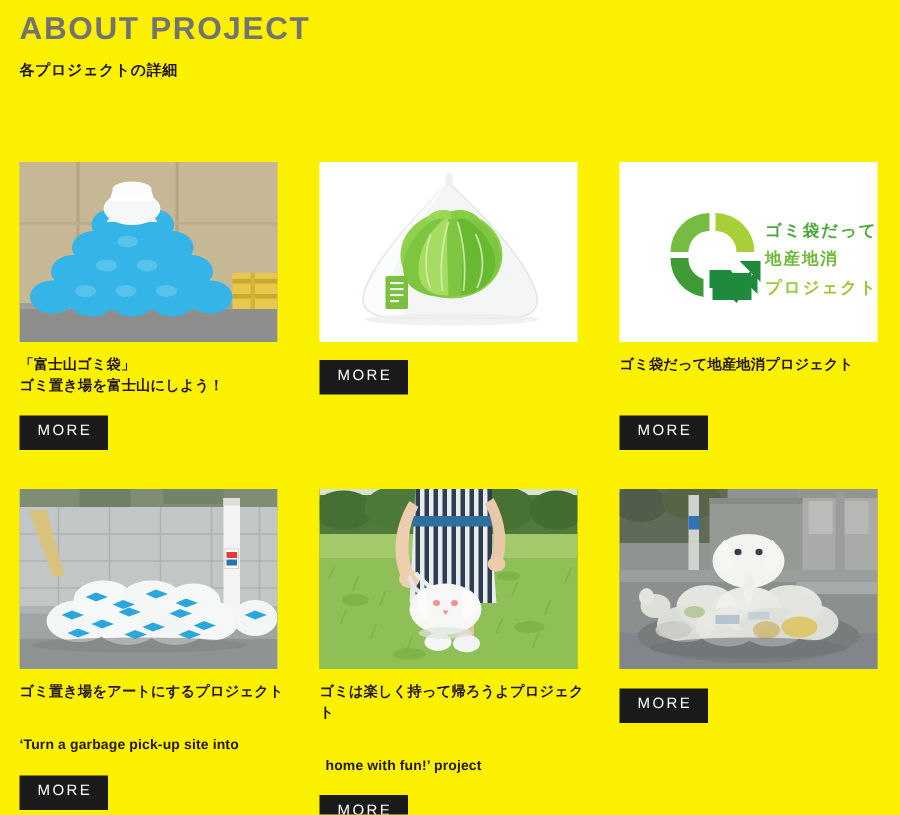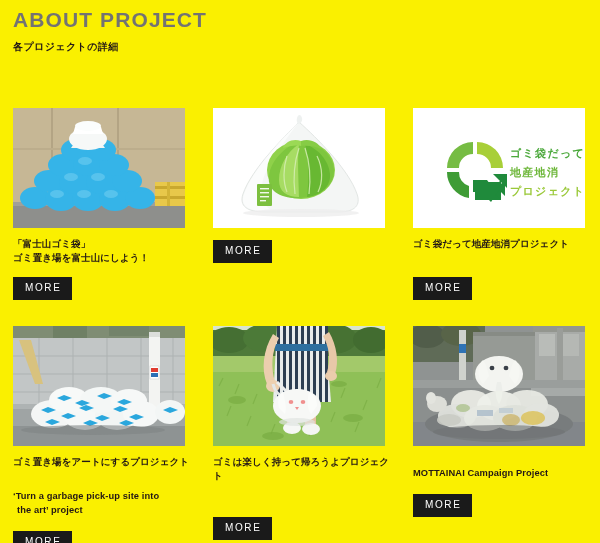--- a/index.html
+++ b/index.html
@@ -343,21 +343,20 @@
               <path d="M113 94 l8 3 l-8 3 z"></path>
           </g>
           <ellipse cx="80" cy="104" rx="72" ry="5" fill="#7e8383" opacity="0.6"></ellipse>
         </svg>
       </div>
       <div class="card-title-jp">
         <div>ゴミ置き場をアートにするプロジェクト</div>
       </div>
       <div class="card-title-en">
         <div>‘Turn a garbage pick-up site into</div>
-        <div class="line-2">the art’ project</div>
       </div>
       <button class="more-button">MORE</button>
     </div>
 
     <div class="project-card">
       <div class="card-thumb art-park">
         <svg class="thumb-svg" viewBox="0 0 172 120" preserveAspectRatio="none">
           <rect x="0" y="0" width="172" height="120" fill="#8cb957"></rect>
 
           <rect x="0" y="0" width="172" height="8" fill="#d8e4d0"></rect>
@@ -436,20 +435,21 @@
               <path d="M82 81 l4 0 l-2 3 z"></path>
             </g>
             <ellipse cx="84" cy="96" rx="18" ry="4" fill="#e0e4e1" opacity="0.7"></ellipse>
           </g>
         </svg>
       </div>
       <div class="card-title-jp">
         <div>ゴミは楽しく持って帰ろうよプロジェクト</div>
       </div>
       <div class="card-title-en">
+        <div class="line-2">home with fun!’ project</div>
       </div>
       <button class="more-button">MORE</button>
     </div>
 
     <div class="project-card">
       <div class="card-thumb art-mottainai">
         <svg class="thumb-svg" viewBox="0 0 172 120" preserveAspectRatio="none">
           <rect x="0" y="0" width="172" height="120" fill="#8f9392"></rect>
 
           <rect x="0" y="0" width="72" height="36" fill="#5f6b57"></rect>
@@ -499,19 +499,16 @@
             <rect x="86" y="82" width="14" height="5" fill="#b9c7d2" opacity="0.7"></rect>
             <ellipse cx="50" cy="82" rx="7" ry="4" fill="#8fb05f" opacity="0.5"></ellipse>
             <ellipse cx="36" cy="94" rx="12" ry="6" fill="#c9cbc4" opacity="0.9"></ellipse>
 
             <ellipse cx="24" cy="78" rx="10" ry="8" fill="#ddded8"></ellipse>
             <ellipse cx="18" cy="72" rx="5" ry="6" fill="#e3e4de"></ellipse>
           </g>
           <ellipse cx="86" cy="106" rx="66" ry="7" fill="#6f7374" opacity="0.6"></ellipse>
         </svg>
       </div>
-      <div class="card-title-en">
-        <div>MOTTAINAI Campaign Project</div>
-      </div>
       <button class="more-button">MORE</button>
     </div>
   </div>
 </div>
 
 </body></html>

